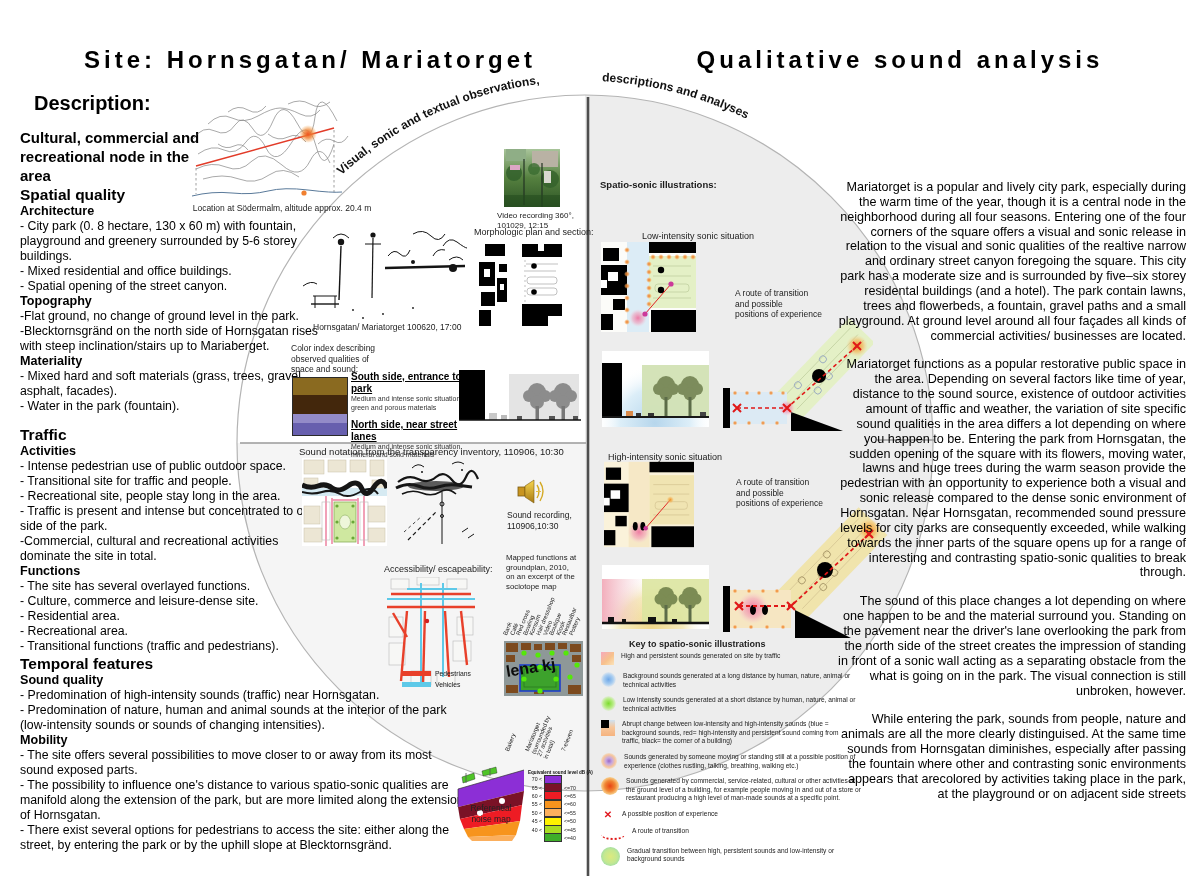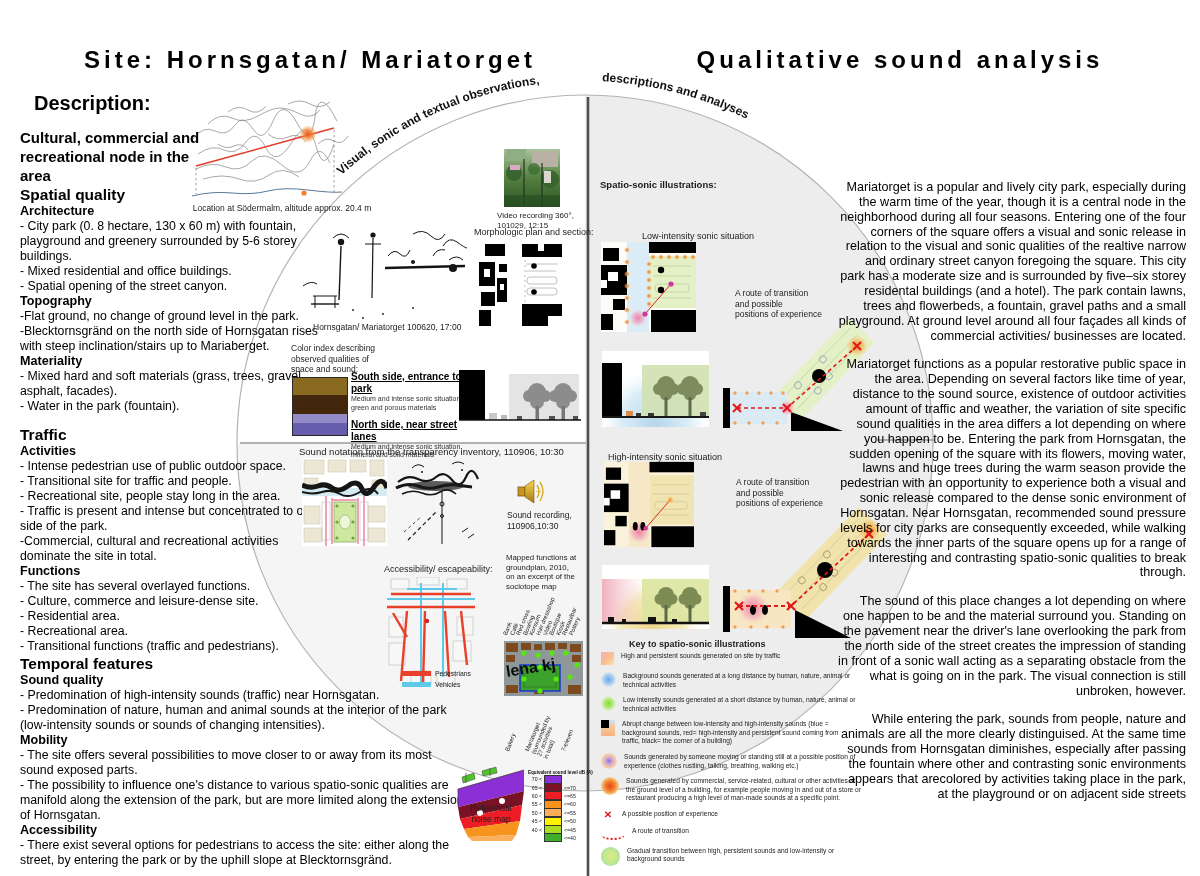--- a/index.html
+++ b/index.html
@@ -188,21 +188,20 @@
       <div class="bline">- Transitional functions (traffic and pedestrians).</div>
     </div>
   <div class="abs" style="left:20px;top:653px;width:445px;">
       <div class="sec-h">Temporal features</div>
       <div class="sub-h">Sound quality</div>
       <div class="bline">- Predomination of high-intensity sounds (traffic) near Hornsgatan.</div>
       <div class="bline">- Predomination of nature, human and animal sounds at the interior of the park (low-intensity sounds or sounds of changing intensities).</div>
       <div class="sub-h">Mobility</div>
       <div class="bline">- The site offers several possibilities to move closer to or away from its most sound exposed parts.</div>
       <div class="bline">- The possibility to influence one's distance to various spatio-sonic qualities are manifold along the extension of the park, but are more limited along the extension of Hornsgatan.</div>
-      <div class="sub-h">Accessibility</div>
       <div class="bline">- There exist several options for pedestrians to access the site: either along the street, by entering the park or by the uphill slope at Blecktornsgränd.</div>
     </div>
 
   <svg class="abs" style="left:504px;top:149px;" width="56" height="58" viewBox="0 0 56 58">
     <rect width="56" height="58" fill="url(#gVid)"></rect>
     <rect x="28" y="2" width="26" height="16" fill="#b9b2a4"></rect>
     <rect x="2" y="0" width="20" height="12" fill="#8fae86"></rect>
     <circle cx="10" cy="24" r="8" fill="#33602b" opacity="0.85"></circle>
     <circle cx="46" cy="30" r="9" fill="#33602b" opacity="0.8"></circle>
     <circle cx="30" cy="20" r="6" fill="#3a6b2f" opacity="0.8"></circle>

